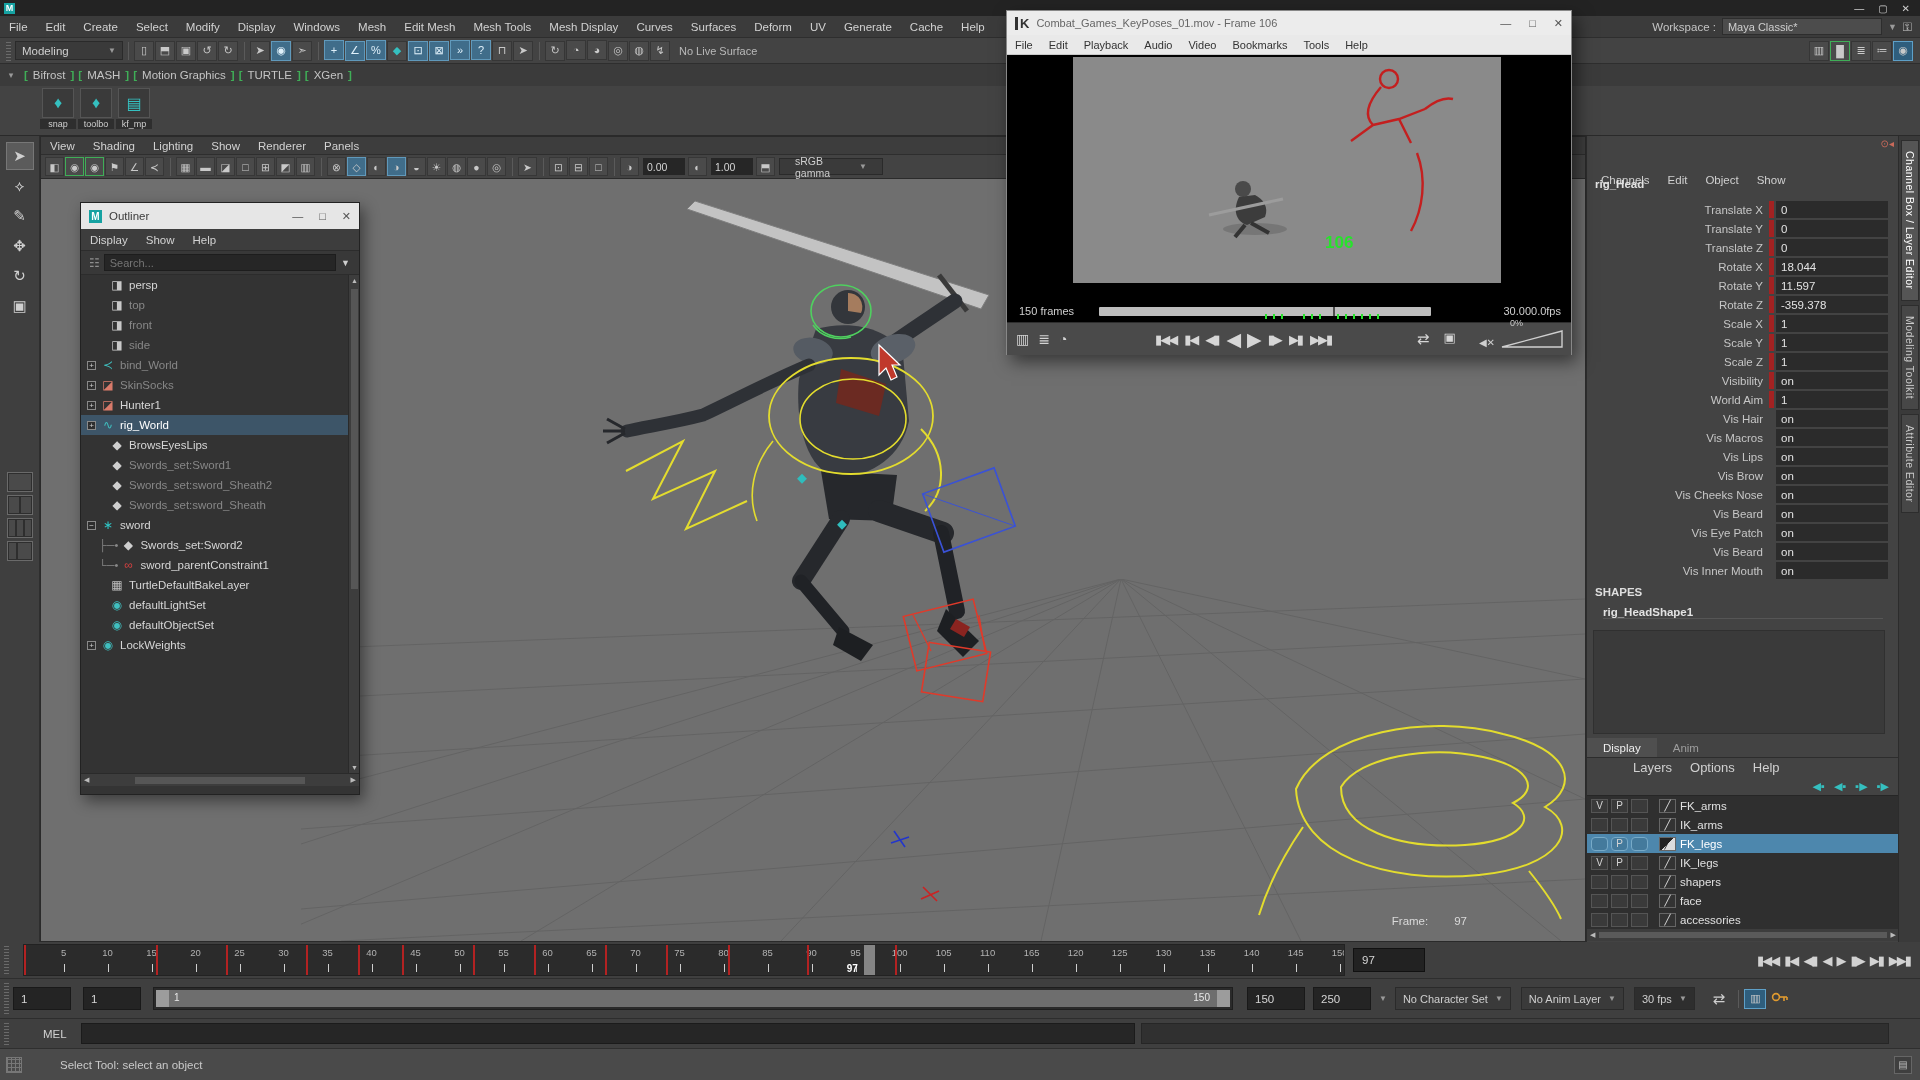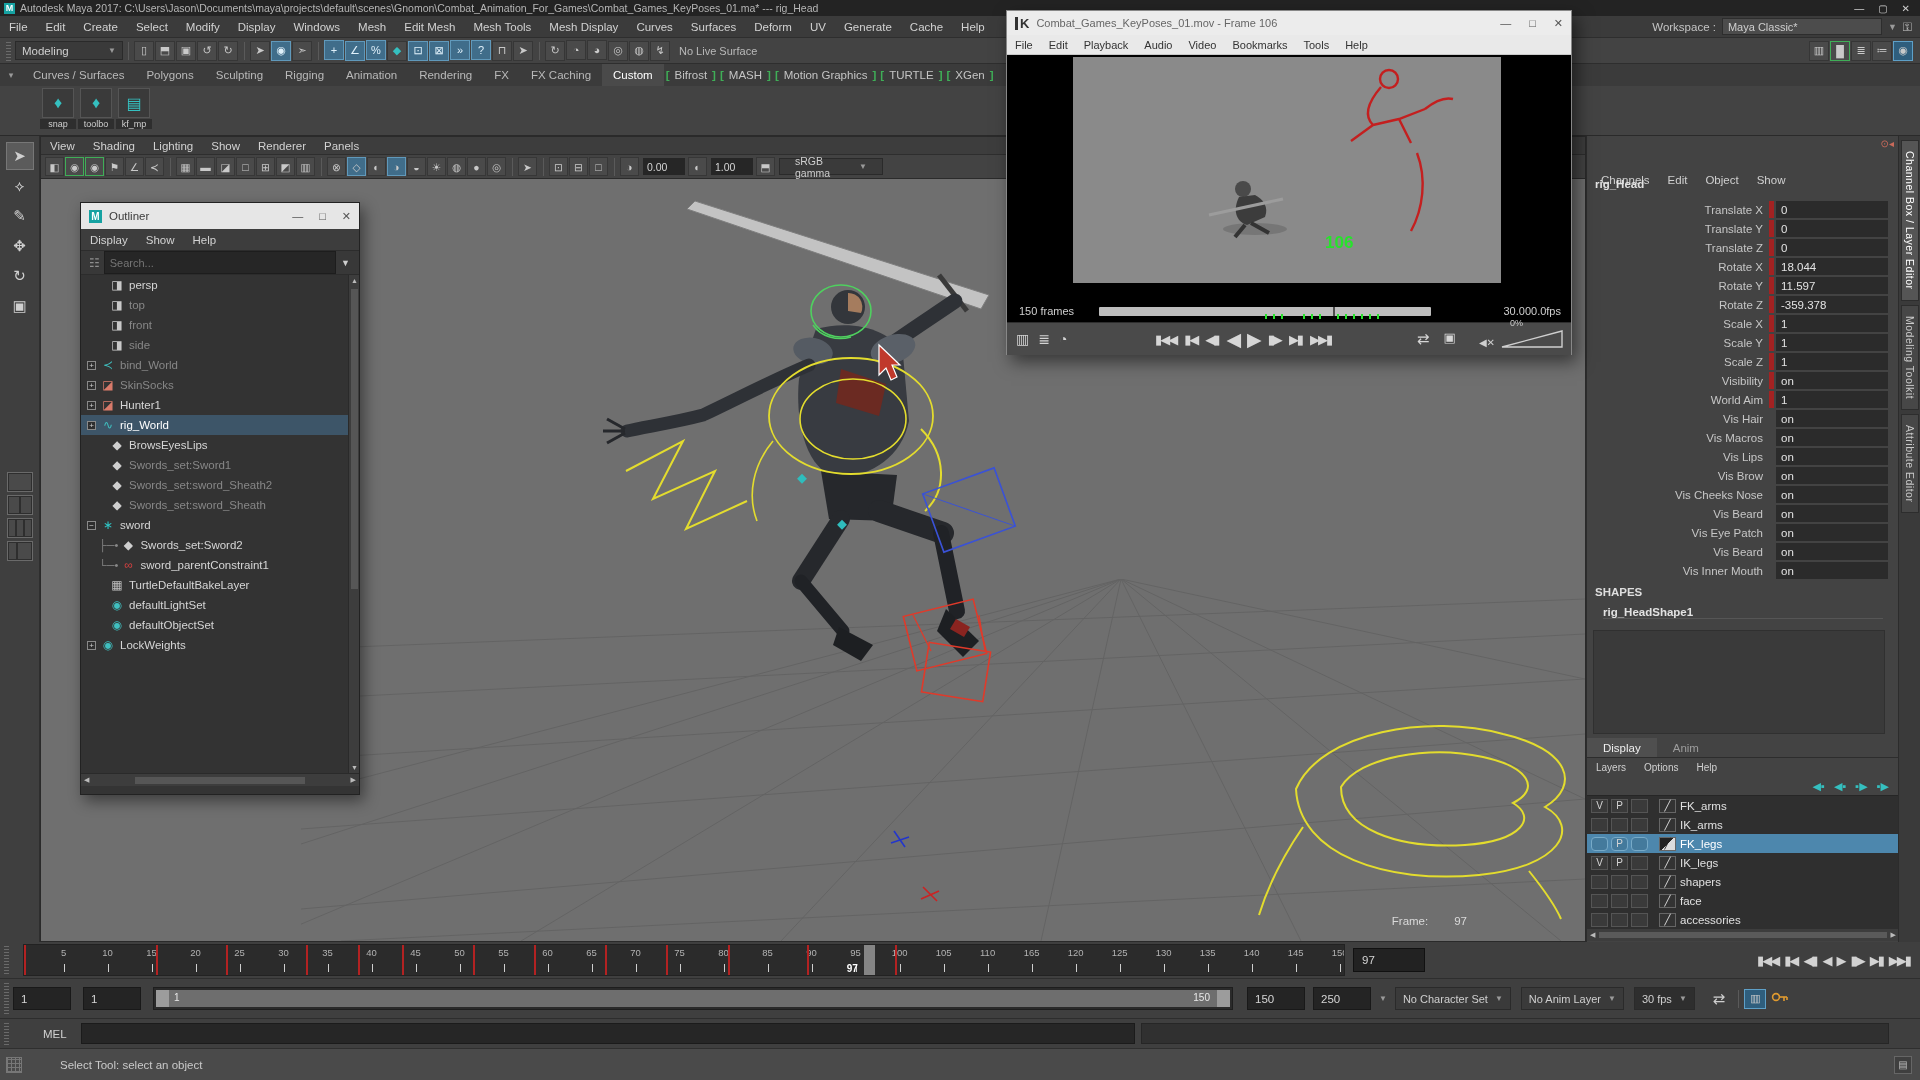--- a/index.html
+++ b/index.html
@@ -56,21 +56,21 @@
 #vpcanvas{position:relative;width:1544px;height:762px;}
 #hud-frame{position:absolute;right:118px;bottom:14px;font-size:11.5px;color:#dadada;display:flex;gap:26px;}
 
 #outliner{left:80px;top:202px;width:280px;height:593px;background:#343434;border:1px solid #222;box-shadow:4px 6px 14px rgba(0,0,0,.45);z-index:5;}
 #outliner .otitle{height:26px;background:#e6e6e6;display:flex;align-items:center;padding:0 8px;color:#3a3a3a;font-size:11.5px;}
 #outliner .otitle .mlogo{width:13px;height:13px;background:#16a2a2;color:#fff;font-size:10px;font-weight:bold;display:flex;align-items:center;justify-content:center;margin-right:7px;}
 #outliner .octl{margin-left:auto;display:flex;gap:16px;color:#555;font-size:11px;}
 #outliner .omenu{height:22px;background:#3d3d3d;display:flex;align-items:center;font-size:11.5px;border-bottom:1px solid #2c2c2c;}
 #osearch{height:24px;background:#383838;display:flex;align-items:center;padding:0 4px;border-bottom:1px solid #2c2c2c;}
 #osearch .person{color:#8f8f8f;font-size:12px;margin:0 4px;}
-#osearch input{flex:1;height:23px;background:#262626;border:1px solid #1d1d1d;color:#9a9a9a;font-size:11px;padding:0 5px;font-family:"Liberation Sans",sans-serif;}
+#osearch input{flex:1;height:17px;background:#262626;border:1px solid #1d1d1d;color:#9a9a9a;font-size:11px;padding:0 5px;font-family:"Liberation Sans",sans-serif;}
 #osearch .caret{color:#cfcfcf;font-size:9px;margin:0 5px;}
 #olist{position:relative;height:498px;overflow:hidden;background:#333;}
 .orow{height:20px;display:flex;align-items:center;font-size:11.5px;color:#d6d6d6;padding-left:6px;white-space:nowrap;}
 .orow.dim{color:#878787;}
 .orow.sel{background:#3d5568;color:#fff;}
 .oexp{width:9px;height:9px;border:1px solid #8a8a8a;color:#cfcfcf;font-size:8px;line-height:7px;text-align:center;margin-right:4px;background:#2e2e2e;}
 .oicon{width:16px;text-align:center;margin-right:4px;font-size:12px;}
 .otree{color:#888;font-size:11px;margin-right:2px;}
 .oscroll-v{position:absolute;right:0;top:0;width:11px;height:100%;background:#3d3d3d;border-left:1px solid #2a2a2a;}
 .oscroll-v .tick{position:absolute;top:2px;left:2px;color:#bbb;font-size:7px;}
@@ -115,21 +115,21 @@
 .chkey.on{background:#a32222;}
 .chval{width:112px;height:17px;background:#2b2b2b;color:#e2e2e2;font-size:11.5px;padding:0 5px;display:flex;align-items:center;}
 #shapes-label{position:absolute;left:8px;top:450px;font-size:11.5px;font-weight:bold;color:#dedede;}
 #shape-node{position:absolute;left:16px;top:470px;font-size:11.5px;font-weight:bold;color:#e2e2e2;width:280px;border-bottom:1px solid #565656;}
 #cb-empty{position:absolute;left:6px;top:494px;width:292px;height:104px;background:#3a3a3a;border:1px solid #303030;}
 
 #layered{position:absolute;left:0;top:602px;width:312px;height:204px;}
 #ltabs{display:flex;height:20px;font-size:11.5px;border-bottom:1px solid #2d2d2d;}
 .ltab{padding:0 16px;display:flex;align-items:center;color:#9c9c9c;}
 .ltab.active{color:#eee;background:#4f4f4f;}
-#lmenus{display:flex;height:19px;font-size:10px;align-items:center;}
+#lmenus{display:flex;height:19px;font-size:13px;align-items:center;margin-left:37px;}
 #lmenus span{padding:0 9px;color:#d0d0d0;}
 #licons{display:flex;justify-content:flex-end;gap:9px;height:18px;align-items:center;padding-right:10px;color:#35c0c0;font-size:11px;}
 #lrows{background:#2f2f2f;border-top:1px solid #262626;}
 .lrow{height:19px;display:flex;align-items:center;padding-left:4px;font-size:11.5px;color:#e0e0e0;}
 .lrow.sel{background:#4d87ad;color:#fff;}
 .lbox{width:17px;height:14px;background:#3a3a3a;border:1px solid #555;color:#d5d5d5;font-size:10px;display:flex;align-items:center;justify-content:center;margin-right:3px;}
 .lrow.sel .lbox{background:#447a9c;border-color:#77aac8;border-radius:4px;}
 .licon{width:17px;height:14px;border:1px solid #666;color:#ddd;font-size:10px;display:flex;align-items:center;justify-content:center;margin:0 4px 0 8px;background:#333;}
 .licon.fill{background:linear-gradient(135deg,#222 50%,#ddd 50%);color:#222;}
 #lhscroll{height:12px;background:#3d3d3d;display:flex;align-items:center;justify-content:space-between;font-size:7px;color:#bbb;padding:0 3px;}
@@ -166,21 +166,20 @@
 #helpline{left:0;top:1048px;width:1920px;height:32px;background:#4a4a4a;border-top:1px solid #2f2f2f;display:flex;align-items:center;}
 #helpline .txt{font-size:11.5px;color:#c9c9c9;margin-left:38px;}
 #helpline .hicon{margin-left:auto;margin-right:8px;width:18px;height:18px;border:1px solid #666;color:#bbb;font-size:10px;display:flex;align-items:center;justify-content:center;background:#3f3f3f;}
 .mel-grid{width:16px;height:16px;margin-left:6px;background-image:repeating-linear-gradient(0deg,#777 0 1px,transparent 1px 4px),repeating-linear-gradient(90deg,#777 0 1px,transparent 1px 4px);border:1px solid #777;}
 </style>
 </head>
 <body>
 
 <div class="abs" id="titlebar">
   <span class="mlogo">M</span>
-  <span>Autodesk Maya 2017: C:\Users\Jason\Documents\maya\projects\default\scenes\Gnomon\Combat_Animation_For_Games\Combat_Games_KeyPoses_01.ma* --- rig_Head</span>
   <span class="wctl">
     <span>—</span>
     <span>▢</span>
     <span>✕</span>
   </span>
 </div>
 
 <div class="abs" id="menubar">
   <span style="display:flex;">
       <span class="menu-item">File</span>
@@ -231,31 +230,20 @@
       <span class="ib">▥</span>
       <span class="ib greenb">▐▌</span>
       <span class="ib">≣</span>
       <span class="ib">≔</span>
       <span class="ib bluebg">◉</span>
     </span>
 </div>
 
 <div class="abs" id="shelftabs">
   <span class="shelfmenu">▾</span>
-  <span style="display:flex;">
-      <span class="shelf-tab">Curves / Surfaces</span>
-      <span class="shelf-tab">Polygons</span>
-      <span class="shelf-tab">Sculpting</span>
-      <span class="shelf-tab">Rigging</span>
-      <span class="shelf-tab">Animation</span>
-      <span class="shelf-tab">Rendering</span>
-      <span class="shelf-tab">FX</span>
-      <span class="shelf-tab">FX Caching</span>
-      <span class="shelf-tab active">Custom</span>
-    </span>
   <span style="display:flex;align-items:center;">
       <span class="pbr">[</span>
       <span class="plugin-tab">Bifrost</span>
       <span class="pbr">]</span>
       <span class="pbr">[</span>
       <span class="plugin-tab">MASH</span>
       <span class="pbr">]</span>
       <span class="pbr">[</span>
       <span class="plugin-tab">Motion Graphics</span>
       <span class="pbr">]</span>

